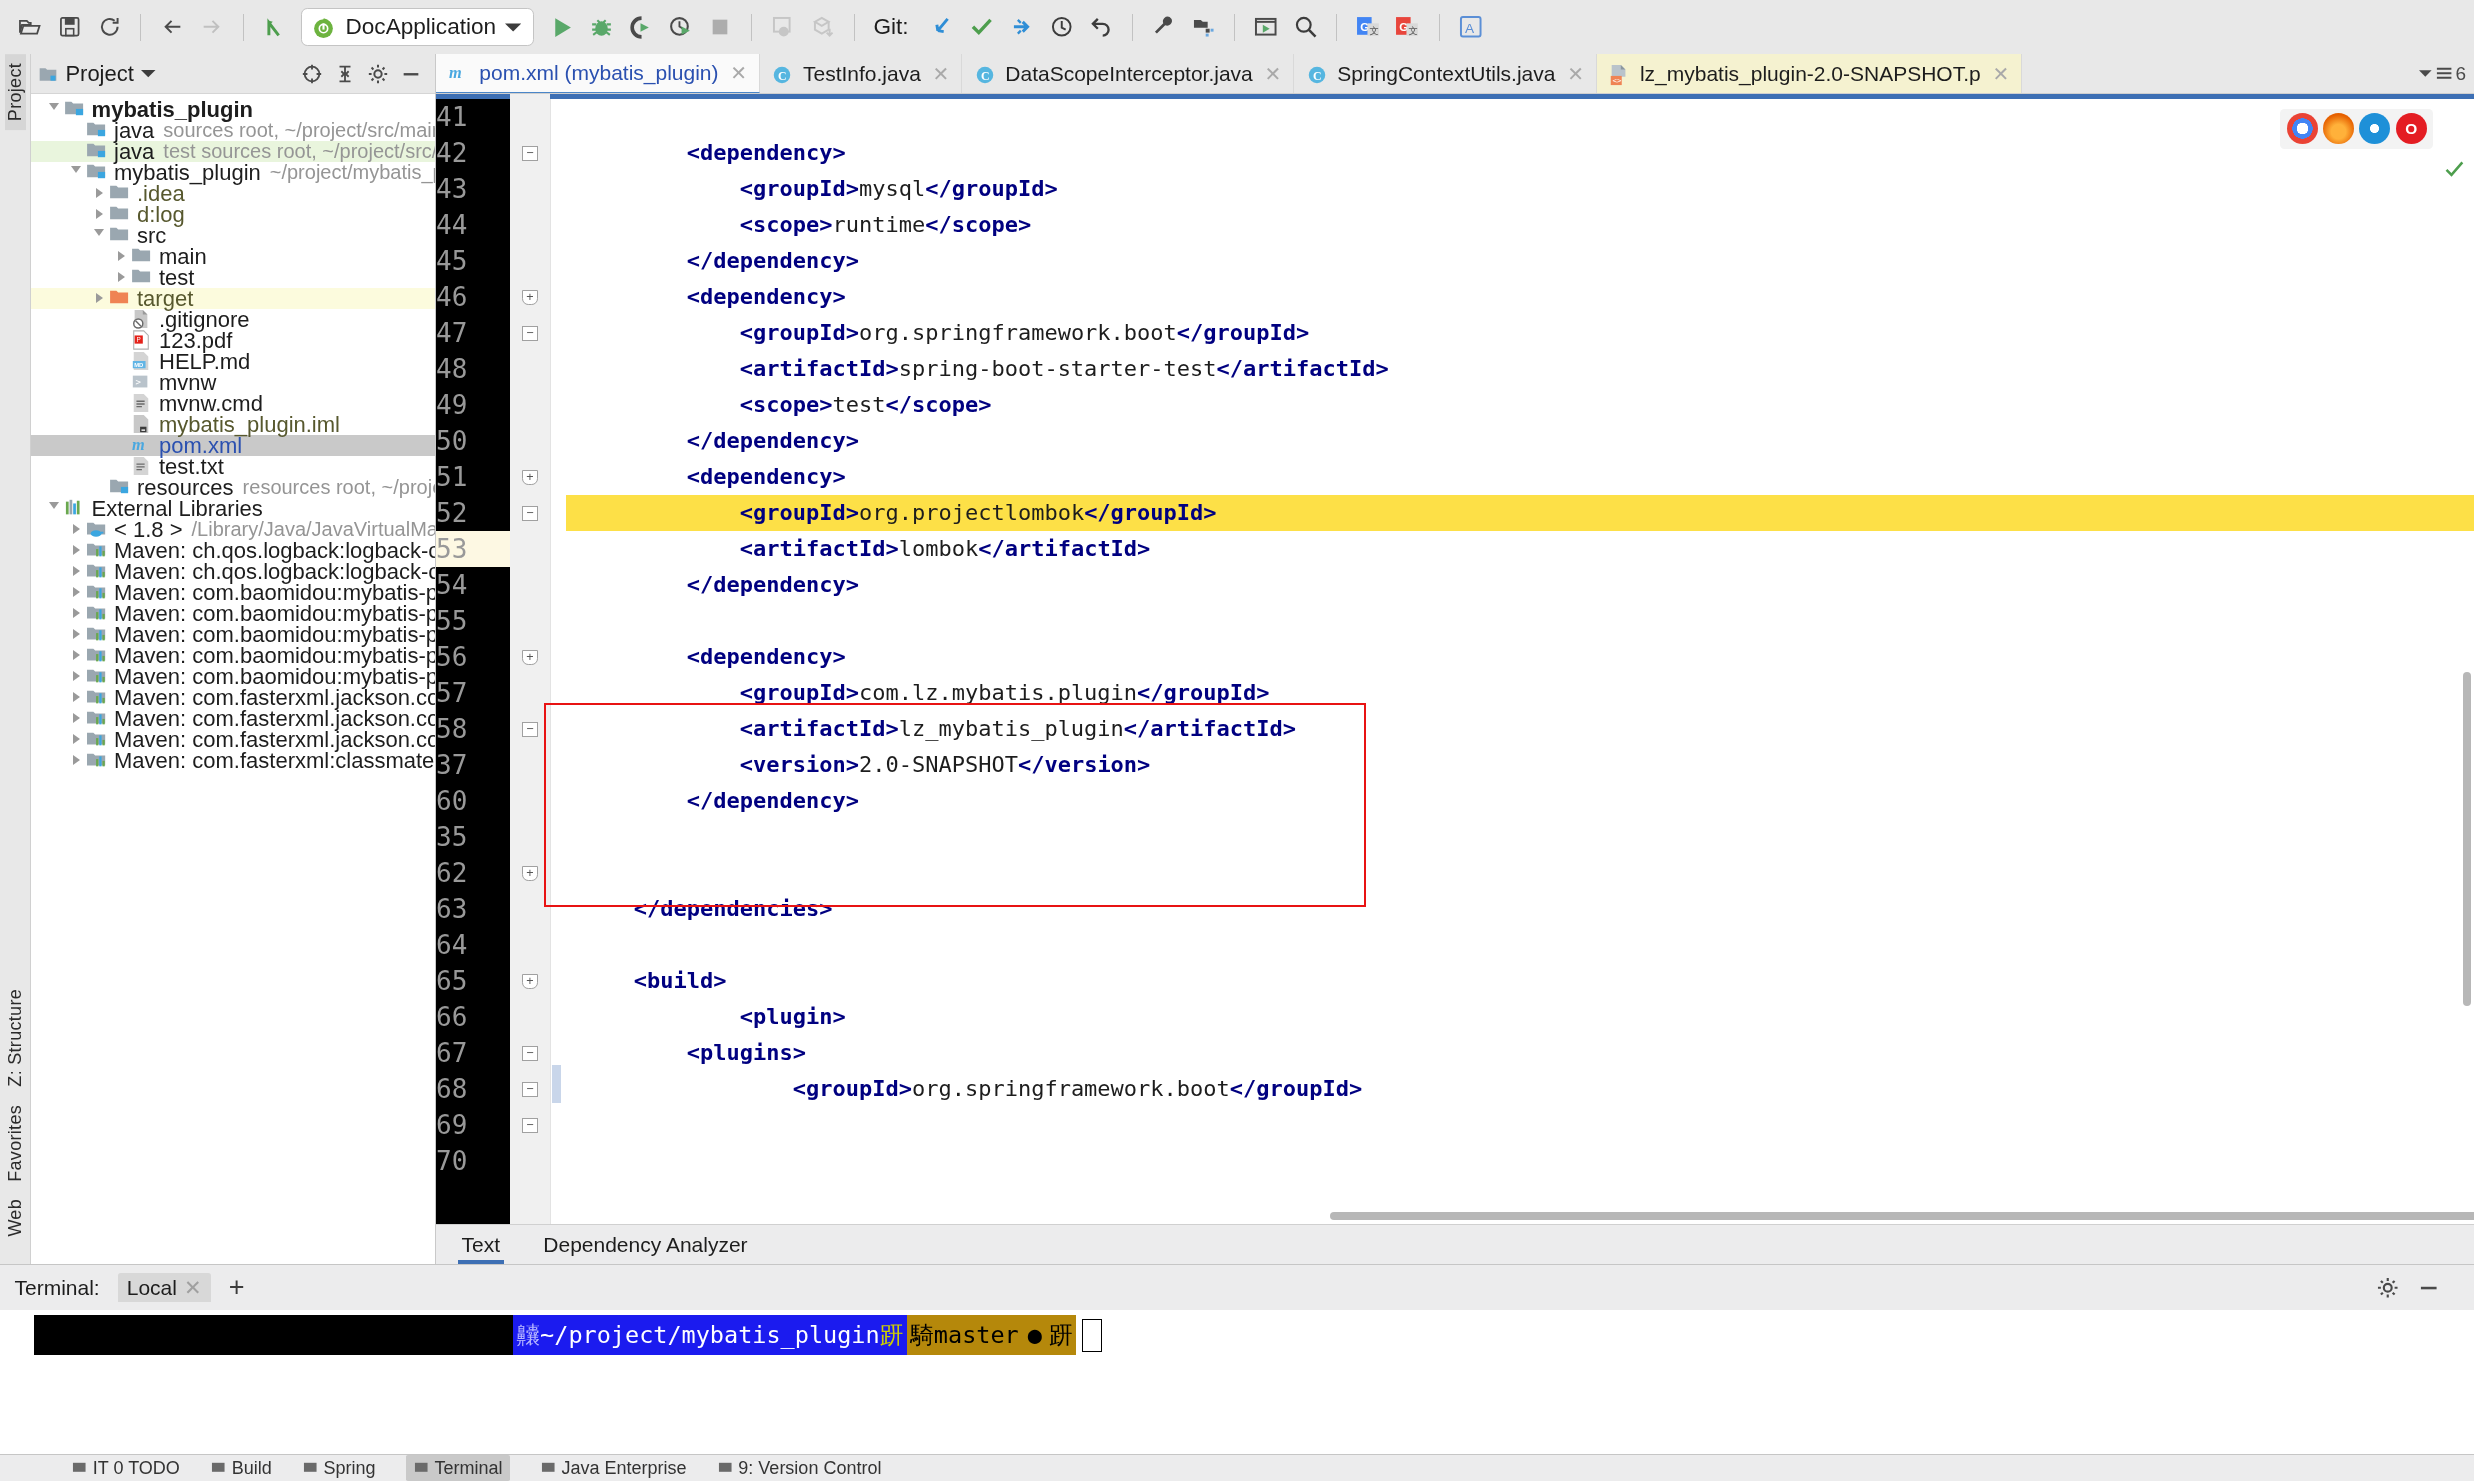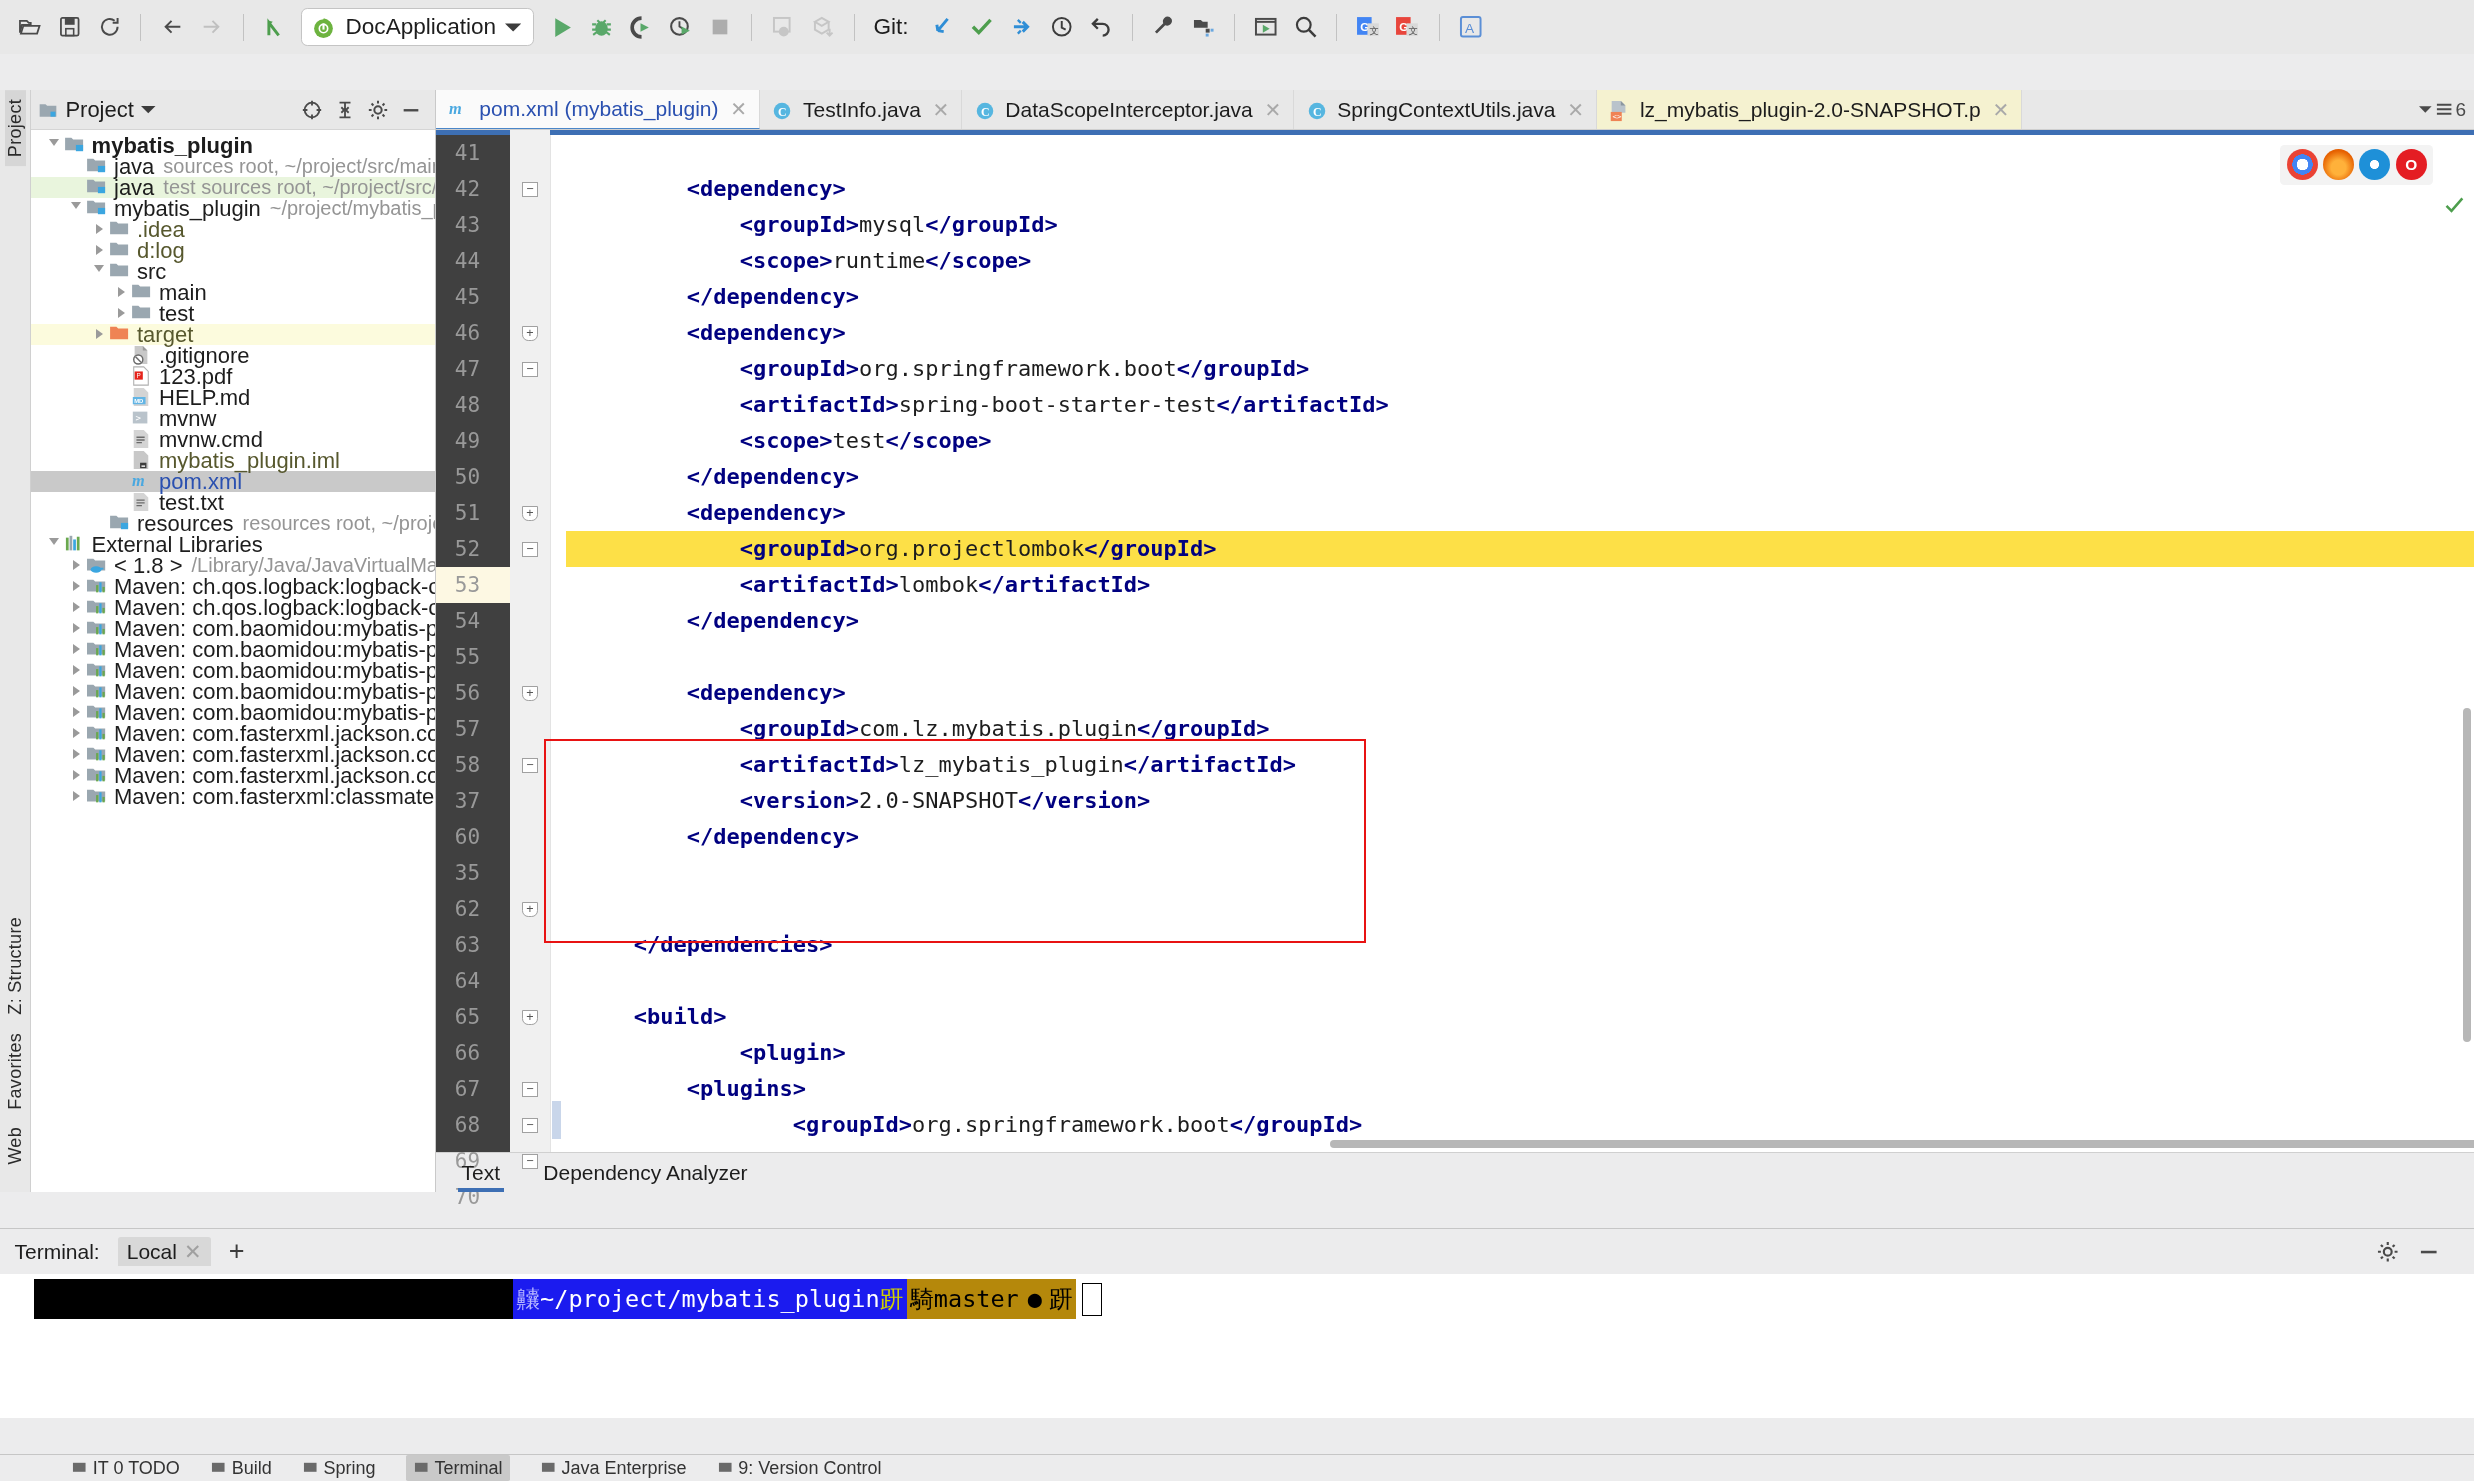--- a/index.html
+++ b/index.html
@@ -4,21 +4,21 @@
 <style>
   * { margin:0; padding:0; box-sizing:border-box; }
   html,body { width:2475px; height:1481px; overflow:hidden; }
   body {
     font-family:"Liberation Sans", sans-serif;
     font-size:21px;
     background:#f2f2f2;
     color:#1d1d1d;
     -webkit-font-smoothing:antialiased;
   }
-  .app { width:2475px; height:1481px; display:flex; flex-direction:column; background:#ececed;gap:36px; }
+  .app { width:2475px; height:1481px; display:flex; flex-direction:column; background:#ececed; }
 
   
   .toolbar { height:54px; background:#e8e8e8; display:flex; align-items:center; padding:0 11px; gap:1.8px; flex:0 0 54px; }
   .tb-ico { width:38px; height:38px; display:flex; align-items:center; justify-content:center; border-radius:3.6px; }
   .tb-ico svg { display:block; }
   .tb-sep { width:0.9px; height:27px; background:#c2c2c2; margin:0 10px; }
   .runcfg {
     display:flex; align-items:center; gap:9px;
     background:#fff; border:0.9px solid #c4c4c4; border-radius:6.3px;
     height:38px; padding:0 11.7px 0 9px; margin:0 6.3px;
@@ -56,21 +56,21 @@
 
   
   .editorside { flex:1; display:flex; flex-direction:column; min-width:0; background:#fff; }
   .tabbar { height:40px; background:#e8e8e8; display:flex; align-items:stretch; border-bottom:0.9px solid #cfcfcf; flex:0 0 40px; }
   .tab { display:flex; align-items:center; gap:8.1px; padding:0 11.7px; font-size:21px; border-right:0.9px solid #d9d9d9; cursor:default; white-space:nowrap;}
   .tab.active { background:#fafafa; border-bottom:1.8px solid #4a86c8; }
   .tab.yellowtab { background:#f5f2d0; }
   .tab .x { color:#a9a9a9; font-size:20px; margin-left:3.6px; }
   .tabbar-end { margin-left:auto; display:flex; align-items:center; gap:3.6px; padding:0 9px; font-size:19px; color:#4a4a4a;}
   .editorwrap { flex:1; display:flex; min-height:0; position:relative; background:#fff; }
-  .gutter { width:74px; background:#404040; text-align:center; color:#999; font-family:"DejaVu Sans Mono", monospace; font-size:21px; padding-top:5.4px; flex:0 0 74px;}
+  .gutter { width:74px; background:#000000; text-align:left; color:#999; font-family:"DejaVu Sans Mono", monospace; font-size:26px; padding-top:5.4px; flex:0 0 74px;}
   .gutter div { height:36px; line-height:36px; padding-right:11px; }
   .foldcol { width:40px; background:#f0f0f0; flex:0 0 40px; padding-top:5.4px; position:relative; }
   .foldcol .fd { height:36px; display:flex; align-items:center; justify-content:center; }
   .fbox { width:15.4px; height:15.4px; border:0.9px solid #a0a0a0; background:#fff; display:flex; align-items:center; justify-content:center; font-size:12.6px; color:#555; line-height:1;}
   .markcol { width:16.3px; background:#fff; flex:0 0 16.3px; border-left:0.9px solid #e3e3e3; }
   .code { flex:1; position:relative; padding-top:5.4px; font-family:"DejaVu Sans Mono", monospace; font-size:22px; overflow:hidden;}
   .cl { height:36px; line-height:36px; white-space:pre; padding-left:14.5px; }
   .cl.hl { background:#fde047; }
   .tg { color:#000080; font-weight:bold; }
   .tx { color:#1d1d1d;text-align:right; }

